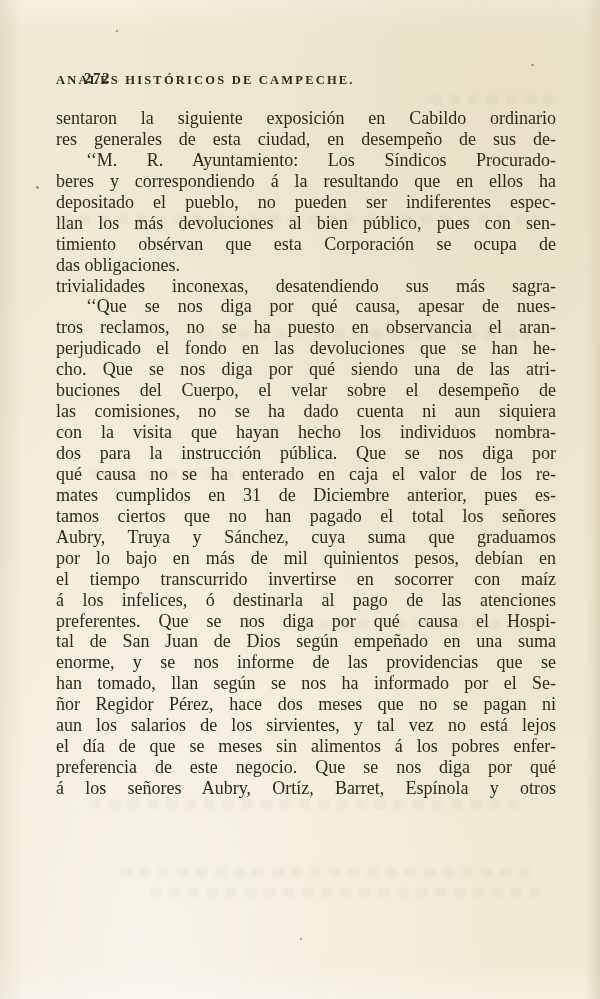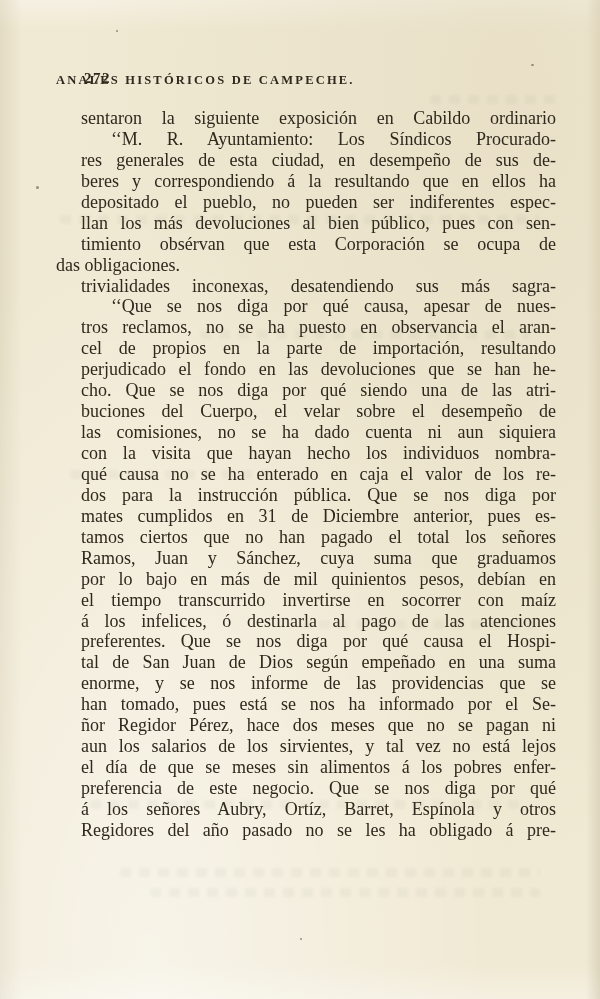--- a/index.html
+++ b/index.html
@@ -27,21 +27,21 @@
     white-space:nowrap;
   }
   .text-block{
     position:absolute;left:56px;top:108px;width:500px;
     font-size:18px;
   }
   .line{
     height:20.95px;line-height:20.95px;white-space:nowrap;overflow:visible;
   }
   .line.just{
-    white-space:normal;text-align:justify;text-align-last:justify;margin-left:25px;
+    white-space:normal;text-align:justify;text-align-last:justify;
   }
   .line.indent{padding-left:30px;}
   
   .bleed{
     position:absolute;height:9px;border-radius:4px;
     background:repeating-linear-gradient(90deg, rgba(110,125,105,.55) 0 11px, transparent 11px 19px);
     opacity:.10;filter:blur(1.6px);pointer-events:none;
   }
   .speck{
     position:absolute;background:#4a4336;border-radius:50%;
@@ -52,54 +52,52 @@
 <body>
 
 <div class="page">
 
   <div class="folio">272</div>
 
   <div class="head-title">ANALES HISTÓRICOS DE CAMPECHE.</div>
 
   <div class="text-block">
       <div class="line just">sentaron la siguiente exposición en Cabildo ordinario</div>
+      <div class="line just">res generales de esta ciudad, en desempeño de sus de-</div>
       <div class="line just indent">‘‘M. R. Ayuntamiento:  Los  Síndicos Procurado-</div>
-      <div class="line just">res generales de esta ciudad, en desempeño de sus de-</div>
       <div class="line just">beres y correspondiendo á la resultando que en ellos ha</div>
       <div class="line just">depositado el pueblo, no pueden ser indiferentes espec-</div>
       <div class="line just">llan los más devoluciones al bien público, pues con sen-</div>
       <div class="line just">timiento obsérvan que esta Corporación se ocupa de</div>
       <div class="line">das obligaciones.</div>
       <div class="line just">trivialidades inconexas, desatendiendo sus más sagra-</div>
       <div class="line just indent">‘‘Que se nos diga por qué causa, apesar de nues-</div>
       <div class="line just">tros reclamos, no se ha puesto en observancia el aran-</div>
-      <div class="line just">cel de propios en la parte de importación, resultando</div>
       <div class="line just">perjudicado el fondo en las devoluciones que se han he-</div>
       <div class="line just">cho.  Que se nos diga por qué siendo una de las atri-</div>
       <div class="line just">buciones del Cuerpo, el velar sobre el desempeño de</div>
       <div class="line just">las comisiones, no se ha dado cuenta ni aun siquiera</div>
       <div class="line just">con la visita que hayan hecho los individuos nombra-</div>
+      <div class="line just">dos para la instrucción pública.  Que se nos diga por</div>
       <div class="line just">qué causa no se ha enterado en caja el valor de los re-</div>
-      <div class="line just">dos para la instrucción pública.  Que se nos diga por</div>
       <div class="line just">mates cumplidos en 31 de Diciembre anterior, pues es-</div>
       <div class="line just">tamos ciertos que no han pagado el total los señores</div>
-      <div class="line just">Ramos, Juan y Sánchez, cuya suma que graduamos</div>
+      <div class="line just">Aubry, Truya y Sánchez, cuya suma que graduamos</div>
       <div class="line just">por lo bajo en más de mil quinientos pesos, debían en</div>
       <div class="line just">el tiempo transcurrido invertirse en socorrer con maíz</div>
       <div class="line just">á los infelices, ó destinarla al pago de las atenciones</div>
       <div class="line just">preferentes.  Que se nos diga por qué causa el Hospi-</div>
       <div class="line just">tal de San Juan de Dios según empeñado en una suma</div>
       <div class="line just">enorme, y se nos informe de las providencias que se</div>
-      <div class="line just">han tomado, pues está se nos ha informado por el Se-</div>
+      <div class="line just">han tomado, llan según se nos ha informado por el Se-</div>
       <div class="line just">ñor Regidor Pérez, hace dos meses que no se pagan ni</div>
       <div class="line just">aun los salarios de los sirvientes, y tal vez no está lejos</div>
       <div class="line just">el día de que se meses sin alimentos á los pobres enfer-</div>
       <div class="line just">preferencia de este negocio.  Que se nos diga por qué</div>
       <div class="line just">á los señores Aubry, Ortíz, Barret, Espínola y otros</div>
-      <div class="line just">Regidores del año pasado no se les ha obligado á pre-</div>
     </div>
 
   <div class="bleed" style="left:430px;top:95px;width:130px;"></div>
   <div class="bleed" style="left:60px;top:215px;width:480px;"></div>
   <div class="bleed" style="left:200px;top:330px;width:330px;"></div>
   <div class="bleed" style="left:70px;top:470px;width:200px;"></div>
   <div class="bleed" style="left:300px;top:620px;width:240px;"></div>
   <div class="bleed" style="left:90px;top:800px;width:430px;"></div>
   <div class="bleed" style="left:120px;top:868px;width:420px;"></div>
   <div class="bleed" style="left:150px;top:888px;width:390px;"></div>

